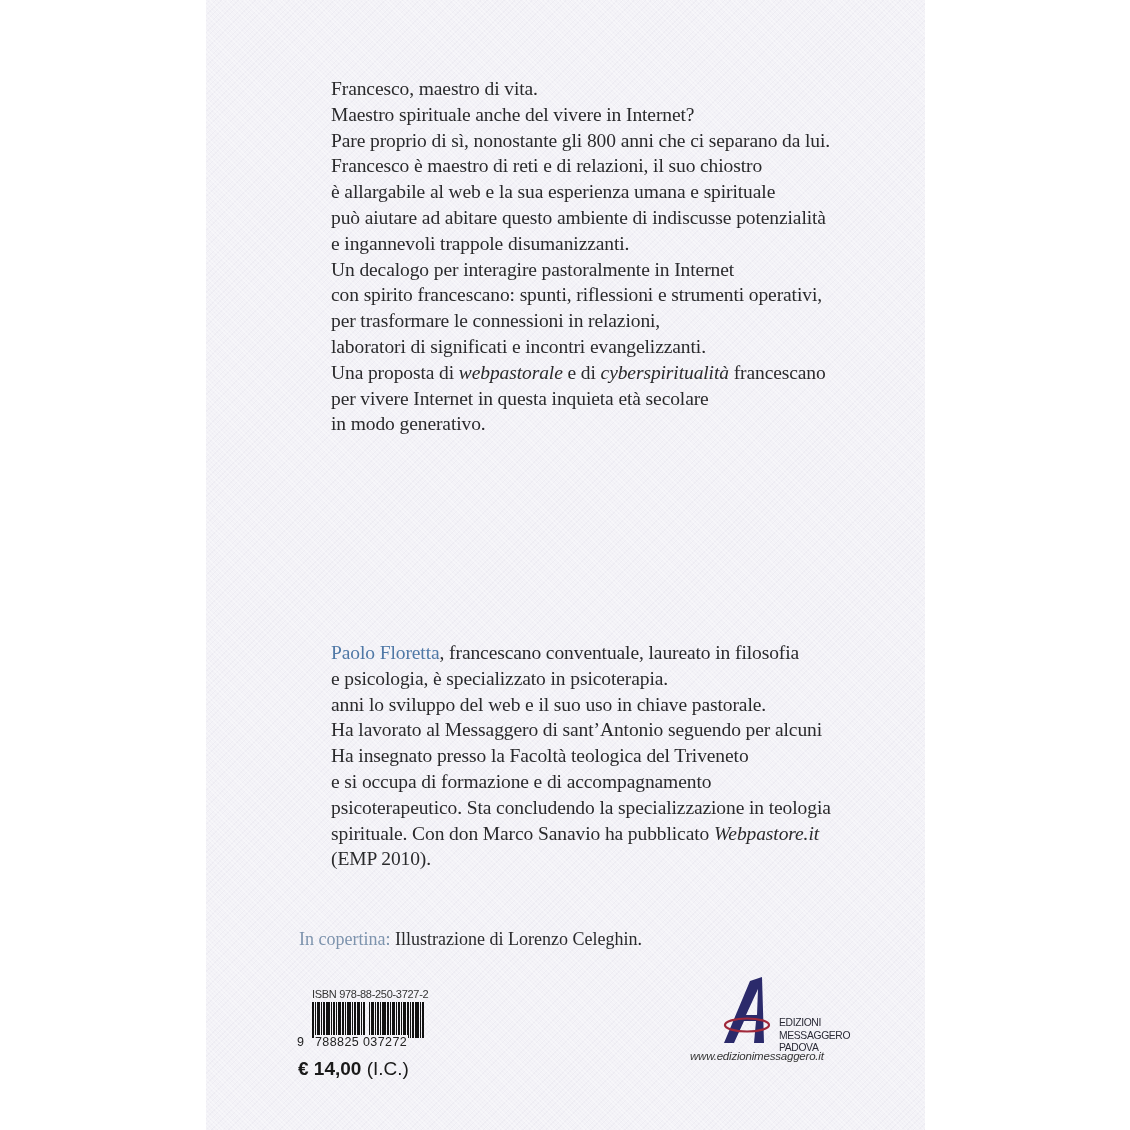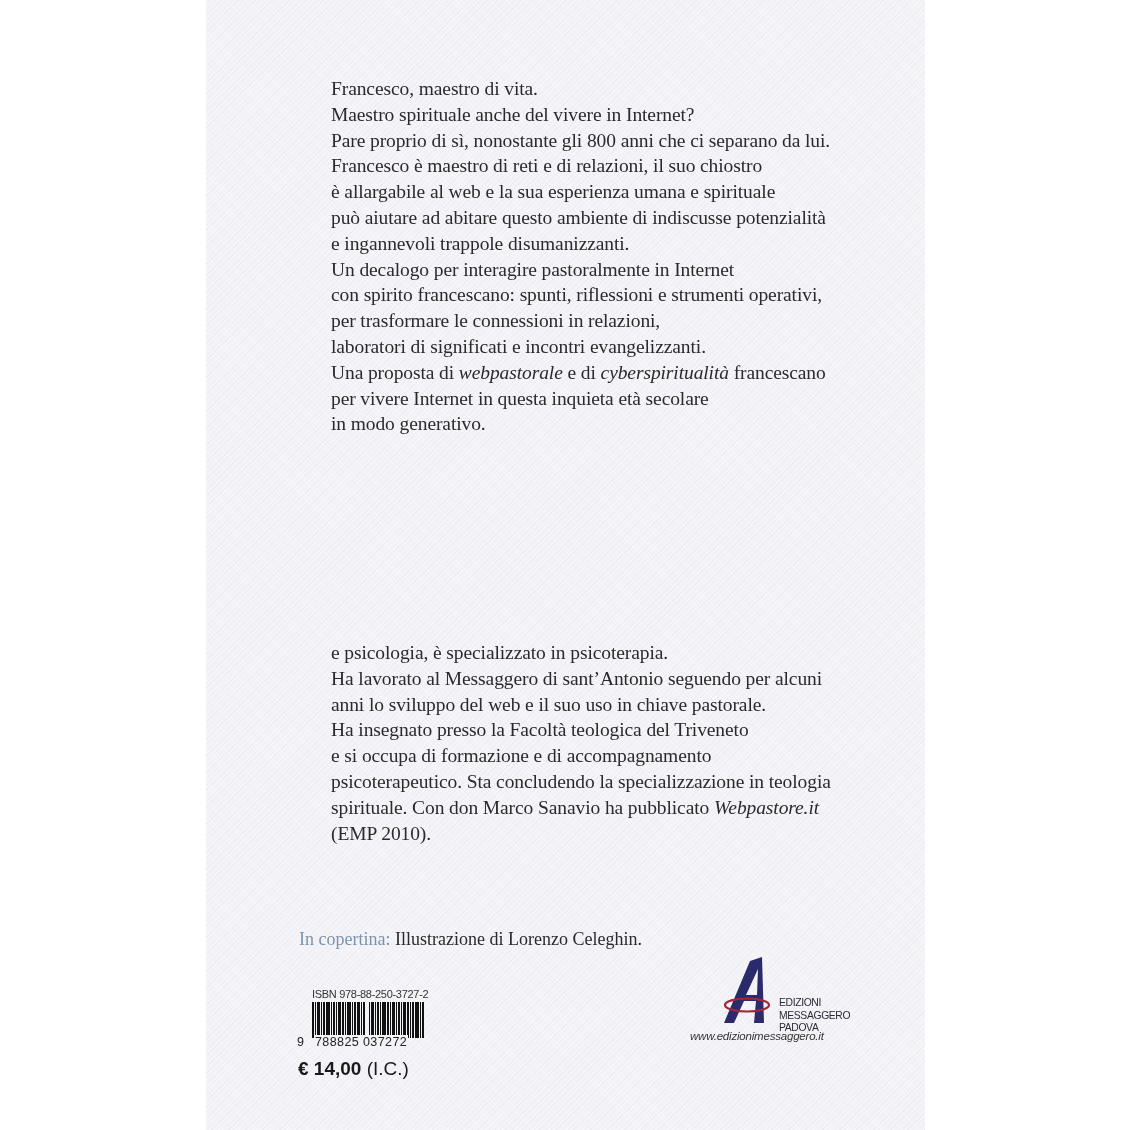--- a/index.html
+++ b/index.html
@@ -82,21 +82,21 @@
       left: 298px; top: 1058px;
       font-family: "Liberation Sans", "DejaVu Sans", sans-serif;
       font-size: 19px;
       color: #1a1a1a;
       white-space: nowrap;
     }
     .price b { font-weight: bold; }
     .price .ic { font-weight: normal; }
     .publisher {
       position: absolute;
-      left: 688px; top: 957px;
+      left: 688px; top: 977px;
       width: 175px; height: 90px;
     }
     .pub-logo { position: absolute; left: 32px; top: 0; width: 60px; height: 70px; }
     .pub-name {
       position: absolute; left: 91px; top: 39px;
       font-family: "Liberation Sans", "DejaVu Sans", sans-serif;
       font-size: 11.5px; line-height: 12.5px;
       color: #2a2a36;
       letter-spacing: -0.4px;
       transform: scaleX(0.9); transform-origin: left top;
@@ -128,23 +128,24 @@
   <span class="line">Un decalogo per interagire pastoralmente in Internet</span>
   <span class="line">con spirito francescano: spunti, riflessioni e strumenti operativi,</span>
   <span class="line">per trasformare le connessioni in relazioni,</span>
   <span class="line">laboratori di significati e incontri evangelizzanti.</span>
   <span class="line"><span>Una proposta di </span><i>webpastorale</i><span> e di </span><i>cyberspiritualità</i><span> francescano</span></span>
   <span class="line">per vivere Internet in questa inquieta età secolare</span>
   <span class="line">in modo generativo.</span>
 </div>
 
 <div class="bio">
+  <span class="line"><span class="author">Paolo Floretta</span><span>, francescano conventuale, laureato in filosofia</span></span>
   <span class="line">e psicologia, è specializzato in psicoterapia.</span>
+  <span class="line">anni lo sviluppo del web e il suo uso in chiave pastorale.</span>
   <span class="line">Ha lavorato al Messaggero di sant’Antonio seguendo per alcuni</span>
-  <span class="line">anni lo sviluppo del web e il suo uso in chiave pastorale.</span>
   <span class="line">Ha insegnato presso la Facoltà teologica del Triveneto</span>
   <span class="line">e si occupa di formazione e di accompagnamento</span>
   <span class="line">psicoterapeutico. Sta concludendo la specializzazione in teologia</span>
   <span class="line"><span>spirituale. Con don Marco Sanavio ha pubblicato </span><i>Webpastore.it</i></span>
   <span class="line">(EMP 2010).</span>
 </div>
 
 <div class="credit"><span class="label">In copertina:</span><span> Illustrazione di Lorenzo Celeghin.</span></div>
 
 <div class="isbn-block">

